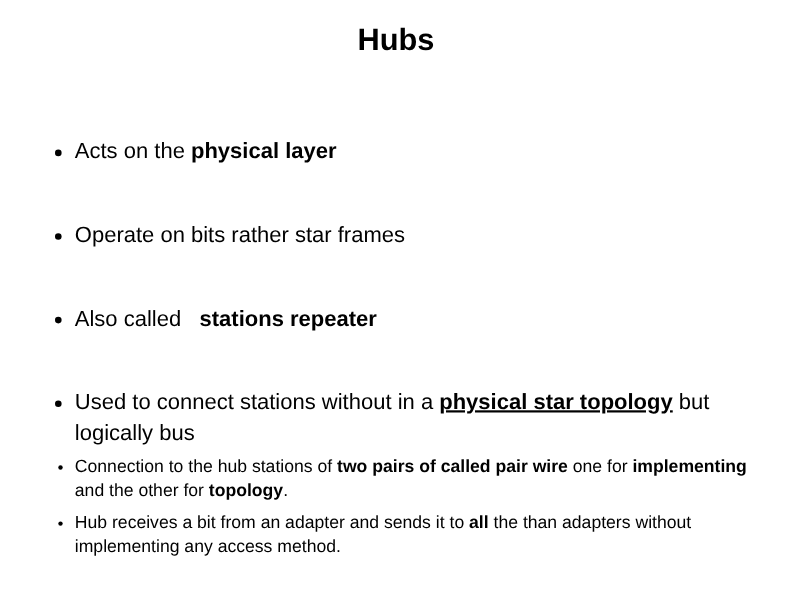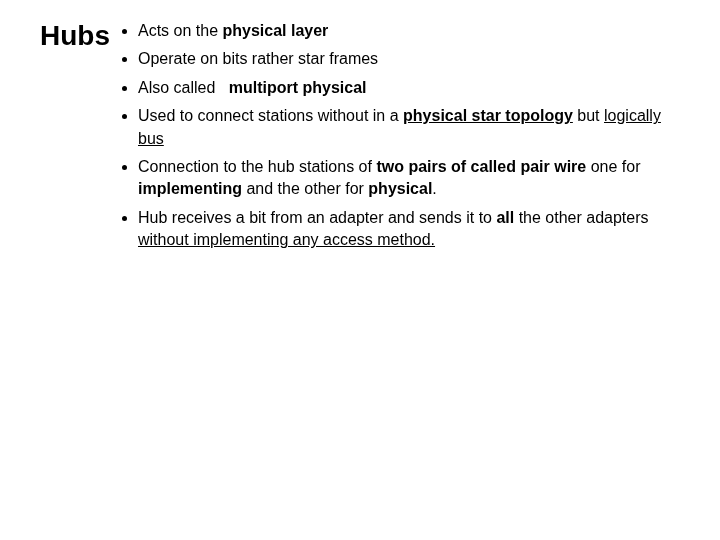--- a/index.html
+++ b/index.html
@@ -16,21 +16,21 @@
       font-size: 16px;
       color: #000000;
       overflow: hidden;
     }
 
     .page-container {
       width: 720px;
       height: 540px;
       padding: 20px 40px 20px 40px;
       display: flex;
-      flex-direction: row;
+      flex-direction: column;
     }
 
     .title {
       text-align: center;
       font-size: 28px;
       font-weight: bold;
       margin-bottom: 24px;
       color: #000000;
     }
 
@@ -39,41 +39,41 @@
     }
 
     ul.bullet-list {
       list-style: disc;
       padding-left: 28px;
       margin-bottom: 6px;
     }
 
     ul.bullet-list li {
       margin-bottom: 6px;
-      font-size: 16px;
+      font-size: 20px;
       line-height: 1.4;
+      margin-top: 48px;
     }
 
     .extra-bullets {
       list-style: disc;
       padding-left: 28px;
     }
 
     .extra-bullets li {
       margin-bottom: 6px;
       font-size: 16px;
       line-height: 1.4;
     }
 
     .bold {
       font-weight: bold;
     }
 
     .underline {
-      text-decoration: underline;
     }
 
     .bold-underline {
       font-weight: bold;
       text-decoration: underline;
       text-align: center;
     }
   </style>
 </head>
 <body>
@@ -83,29 +83,29 @@
 
   <div class="content">
     <ul class="bullet-list">
       <li>
         <span>Acts on the </span><span class="bold">physical layer</span>
       </li>
       <li>
         <span>Operate on bits rather star frames</span>
       </li>
       <li>
-        <span>Also called &nbsp; </span><span class="bold">multiport physical</span>
+        <span>Also called &nbsp; </span><span class="bold">stations repeater</span>
       </li>
       <li>
         <span>Used to connect stations without in a </span><span class="bold-underline">physical star topology</span><span> but </span><span class="underline">logically bus</span>
       </li>
     </ul>
 
     <ul class="extra-bullets">
       <li>
-        <span>Connection to the hub stations of </span><span class="bold">two pairs of called pair wire</span><span> one for </span><span class="bold">implementing</span><span> and the other for </span><span class="bold">physical</span><span>.</span>
+        <span>Connection to the hub stations of </span><span class="bold">two pairs of called pair wire</span><span> one for </span><span class="bold">implementing</span><span> and the other for </span><span class="bold">topology</span><span>.</span>
       </li>
       <li>
-        <span>Hub receives a bit from an adapter and sends it to </span><span class="bold">all</span><span> the other adapters </span><span class="underline">without implementing any access method.</span>
+        <span>Hub receives a bit from an adapter and sends it to </span><span class="bold">all</span><span> the than adapters </span><span class="underline">without implementing any access method.</span>
       </li>
     </ul>
   </div>
 </div>
 
 </body></html>

